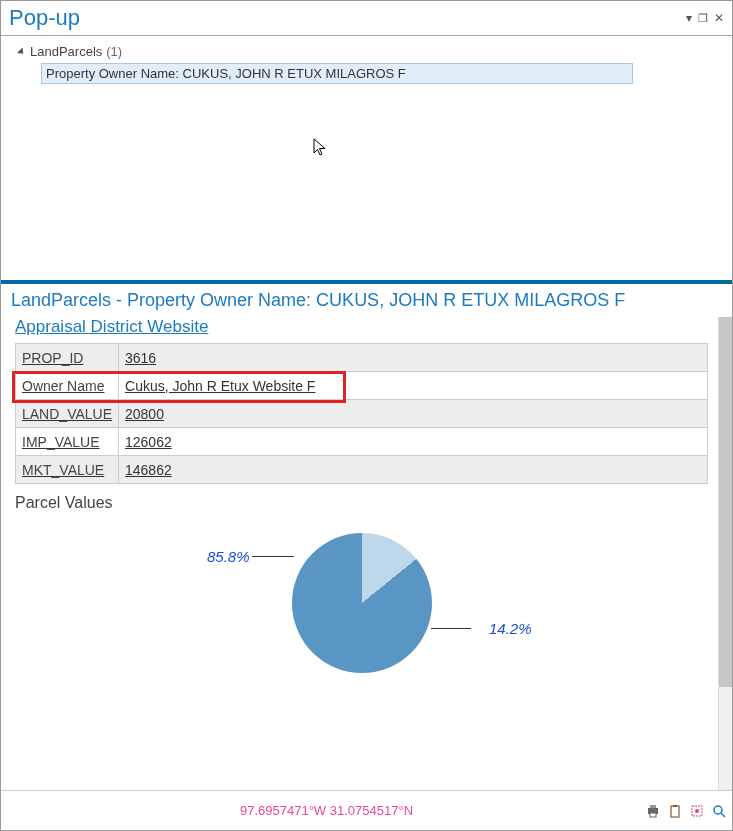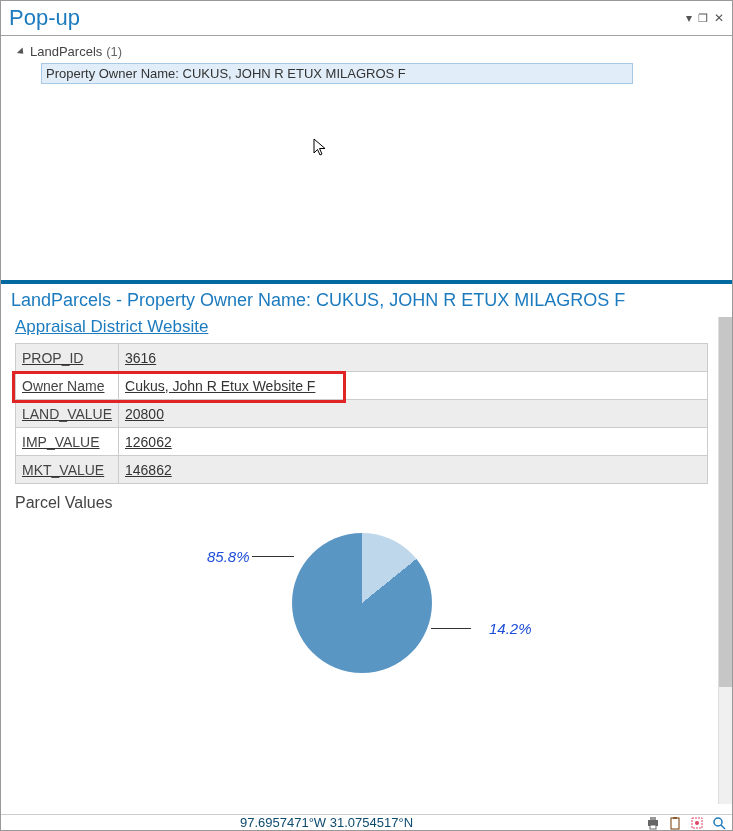--- a/index.html
+++ b/index.html
@@ -154,28 +154,28 @@
     font-style: italic;
   }
   .pie-leader {
     position: absolute;
     height: 1px;
     background: #333;
   }
   .statusbar {
     position: absolute;
     left: 0; right: 0; bottom: 0;
-    height: 16px;
+    height: 40px;
     border-top: 1px solid #ccc;
     display: flex;
     align-items: center;
     justify-content: space-between;
     padding: 0 6px;
     font-size: 13px;
-    color: #0c4a6e;
+    color: #ec4899;
     background: #fff;
   }
   .status-icons { display: flex; gap: 8px; align-items: center; }
   .status-icons svg { display: block; }
   .coord { margin: 0 auto; }
 </style>
 </head>
 <body>
 
 <div class="titlebar">

